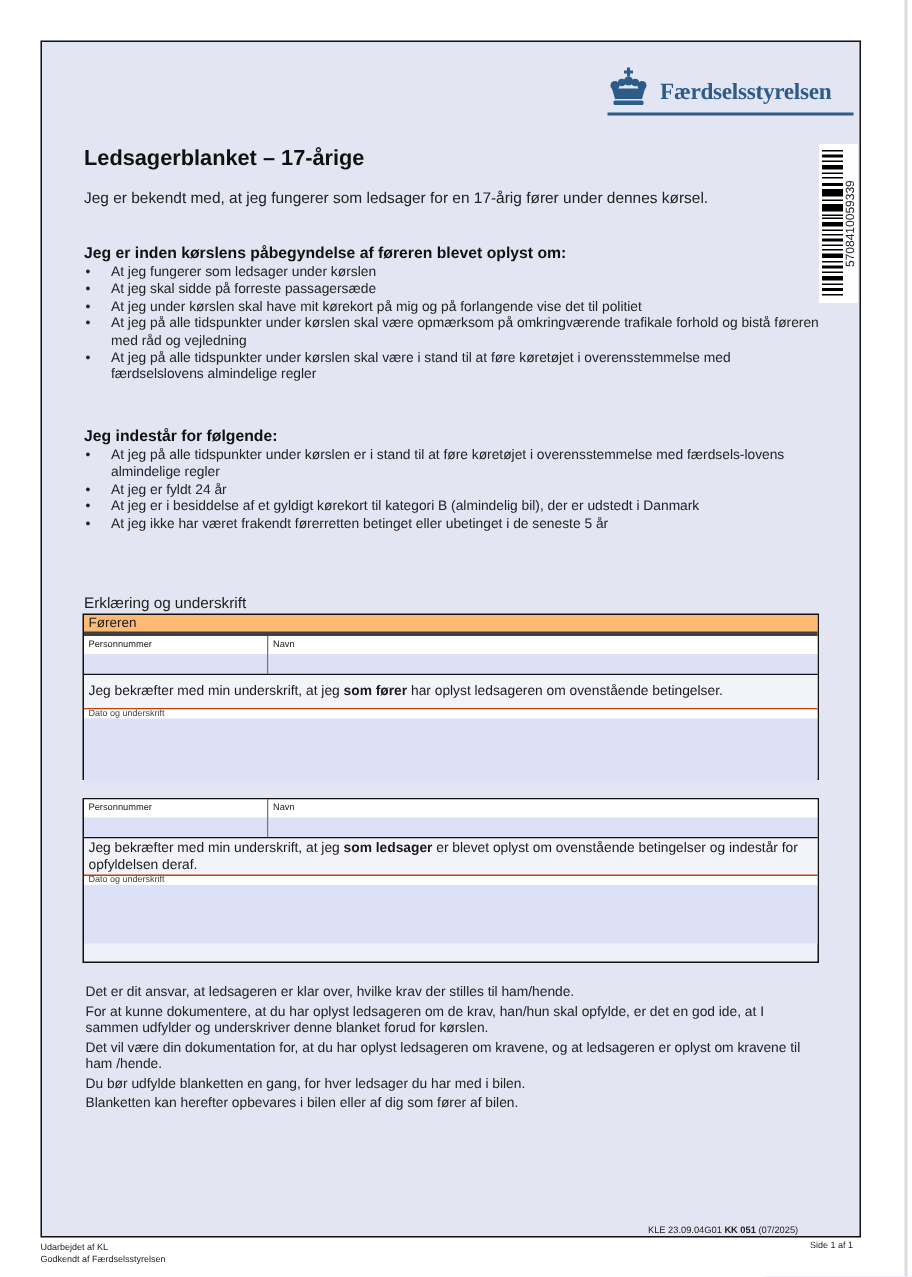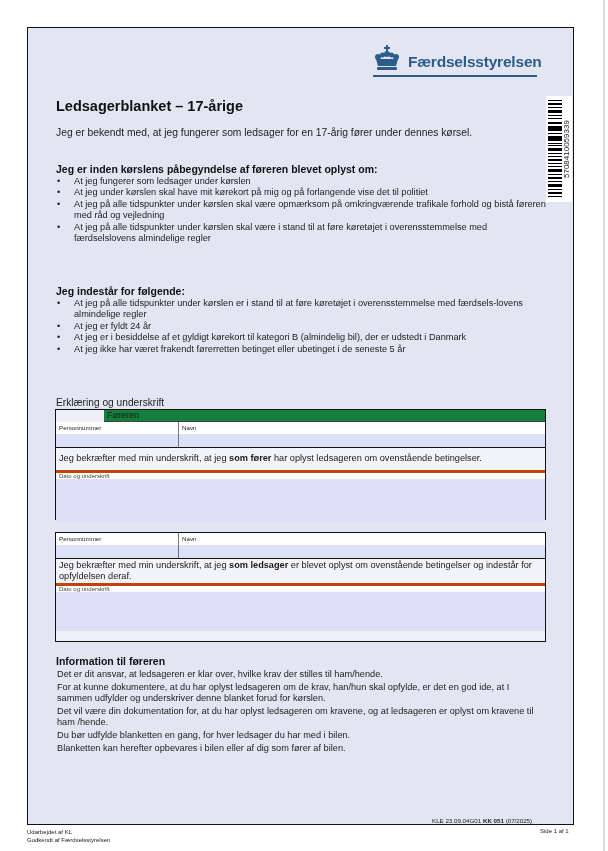--- a/index.html
+++ b/index.html
@@ -5,44 +5,44 @@
     html, body { margin: 0; padding: 0; }
     body {
       width: 608px; height: 851px; background: #ffffff; position: relative; overflow: hidden;
       font-family: "Liberation Sans", sans-serif; color: #1a1a1a;
     }
     .scroll-line { position: absolute; left: 603px; top: 0; width: 2px; height: 851px; background: #dcdcdc; }
     .page {
       position: absolute; left: 27px; top: 27px; width: 547px; height: 798px;
       border: 1.5px solid #111; background: #e3e5f2; box-sizing: border-box;
     }
-    .logo { position: absolute; left: 372px; top: 44px; width: 166px; height: 34px; }
+    .logo { position: absolute; left: 404px; top: 44px; width: 166px; height: 34px; font-family: Liberation Serif, serif; }
     .logo .crown { position: absolute; left: 0; top: 0; width: 30px; height: 30px; }
     .logo .brand { position: absolute; left: 36px; top: 9px; font-size: 15.5px; font-weight: bold; color: #2b5c8a; letter-spacing: -0.2px; white-space: nowrap; }
     .logo .underline { position: absolute; left: 1px; top: 31px; width: 164px; height: 2px; background: #2b5c8a; }
     .barcode { position: absolute; left: 546px; top: 96px; width: 26px; height: 106px; background: #fff; }
     .barcode .bars { position: absolute; left: 2px; top: 2px; width: 14px; height: 102px; }
     .barcode .num { position: absolute; left: 16px; top: 0; width: 10px; height: 106px; writing-mode: vertical-rl; transform: rotate(180deg); font-size: 8px; text-align: center; color: #222; font-family: "Liberation Sans", sans-serif; }
     .title { position: absolute; left: 56px; top: 98px; font-size: 14.5px; font-weight: bold; color: #111; }
     .intro { position: absolute; left: 56px; top: 127px; font-size: 10.3px; color: #222; }
     .section { position: absolute; left: 56px; width: 490px; }
     .section h3 { margin: 0 0 1px 0; font-size: 10.5px; font-weight: bold; color: #111; }
     .section ul { margin: 0; padding: 0; list-style: none; }
     .section li { position: relative; padding-left: 18px; font-size: 9.2px; line-height: 11.4px; color: #222; }
     .section li::before { content: "•"; position: absolute; left: 1px; top: 0; }
     .decl-label { position: absolute; left: 56px; top: 397px; font-size: 10.2px; color: #222; }
     .formbox { position: absolute; left: 55px; width: 491px; border: 1.3px solid #111; box-sizing: border-box; background: #eeeff8; }
-    .formbox .hdr { height: 11px; font-size: 9px; line-height: 11px; padding-left: 3px; border-bottom: 1px solid #404040; background: #15803d; margin-left: 48px; }
+    .formbox .hdr { height: 11px; font-size: 9px; line-height: 11px; padding-left: 3px; border-bottom: 3px solid #404040; background: #fdba74; }
     .formbox .fields { display: flex; border-bottom: 1px solid #111; height: 25px; }
     .formbox .field { position: relative; box-sizing: border-box; }
     .formbox .field.pn { width: 123px; border-right: 1px solid #777; }
     .formbox .field.nv { flex: 1; }
     .formbox .field .lbl { height: 12px; font-size: 6.2px; line-height: 12px; padding-left: 3px; background: #ffffff; }
     .formbox .field .inp { height: 13px; background: #dce1f7; }
-    .formbox .confirm { font-size: 9.2px; line-height: 11.5px; padding: 0 3px; border-bottom: 3px solid #c2410c; background: #f3f3fa; display: flex; align-items: center; }
+    .formbox .confirm { font-size: 9.2px; line-height: 11.5px; padding: 0 3px; border-bottom: 1px solid #c2410c; background: #f3f3fa; display: flex; align-items: center; }
     .formbox .sign .lbl { height: 6px; font-size: 6px; line-height: 6px; padding-left: 3px; background: #ffffff; color: #444; overflow: hidden; }
     .formbox .sign .inp { background: #dce1f7; }
     .info { position: absolute; left: 56px; top: 655px; width: 490px; }
     .info h3 { margin: 0; font-size: 10.5px; font-weight: bold; color: #111; line-height: 13px; }
     .info p { margin: 1px; font-size: 9.2px; line-height: 11.6px; color: #222; }
     .footer-code { position: absolute; left: 432px; top: 817px; font-size: 6.2px; color: #222; white-space: nowrap; }
     .footer-code b { font-weight: bold; }
     .footer-left { position: absolute; left: 27px; top: 828px; font-size: 6px; line-height: 8px; color: #222; }
     .footer-right { position: absolute; left: 540px; top: 828px; font-size: 6px; color: #222; white-space: nowrap; }
   </style>
@@ -105,20 +105,21 @@
   <div class="num">5708410059339</div>
 </div>
 
 <div class="title">Ledsagerblanket – 17-årige</div>
 <div class="intro">Jeg er bekendt med, at jeg fungerer som ledsager for en 17-årig fører under dennes kørsel.</div>
 
 <div class="section" style="top:163px;">
   <h3>Jeg er inden kørslens påbegyndelse af føreren blevet oplyst om:</h3>
   <ul>
     <li>At jeg fungerer som ledsager under kørslen</li>
+    <li>At jeg skal sidde på forreste passagersæde</li>
     <li>At jeg under kørslen skal have mit kørekort på mig og på forlangende vise det til politiet</li>
     <li>At jeg på alle tidspunkter under kørslen skal være opmærksom på omkringværende trafikale forhold og bistå føreren med råd og vejledning</li>
     <li>At jeg på alle tidspunkter under kørslen skal være i stand til at føre køretøjet i overensstemmelse med færdselslovens almindelige regler</li>
   </ul>
 </div>
 
 <div class="section" style="top:285px;">
   <h3>Jeg indestår for følgende:</h3>
   <ul>
     <li>At jeg på alle tidspunkter under kørslen er i stand til at føre køretøjet i overensstemmelse med færdsels-lovens almindelige regler</li>
@@ -165,21 +166,20 @@
   <div class="confirm" style="height:24px;">
     <span><span>Jeg bekræfter med min underskrift, at jeg </span><b>som ledsager</b><span> er blevet oplyst om ovenstående betingelser og indestår for opfyldelsen deraf.</span></span>
   </div>
   <div class="sign">
     <div class="lbl">Dato og underskrift</div>
     <div class="inp" style="height:39px;"></div>
   </div>
 </div>
 
 <div class="info">
-  <h3>Information til føreren</h3>
   <p>Det er dit ansvar, at ledsageren er klar over, hvilke krav der stilles til ham/hende.</p>
   <p>For at kunne dokumentere, at du har oplyst ledsageren om de krav, han/hun skal opfylde, er det en god ide, at I sammen udfylder og underskriver denne blanket forud for kørslen.</p>
   <p>Det vil være din dokumentation for, at du har oplyst ledsageren om kravene, og at ledsageren er oplyst om kravene til ham /hende.</p>
   <p>Du bør udfylde blanketten en gang, for hver ledsager du har med i bilen.</p>
   <p>Blanketten kan herefter opbevares i bilen eller af dig som fører af bilen.</p>
 </div>
 
 <div class="footer-code"><span>KLE 23.09.04G01 </span><b>KK 051</b><span> (07/2025)</span></div>
 
 <div class="footer-left">

